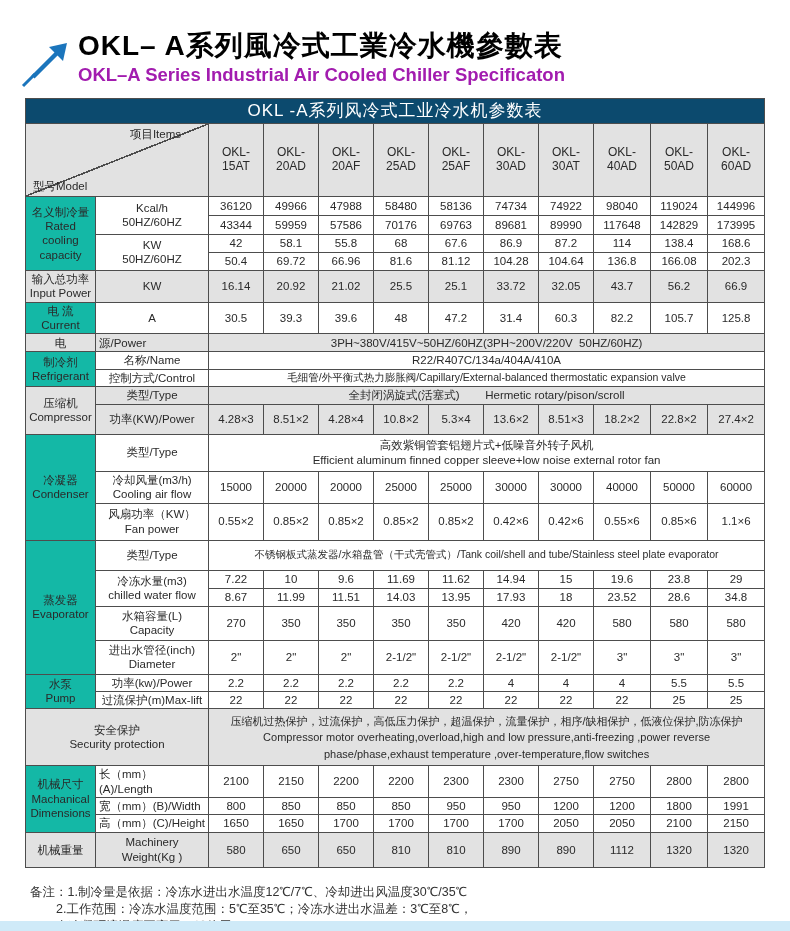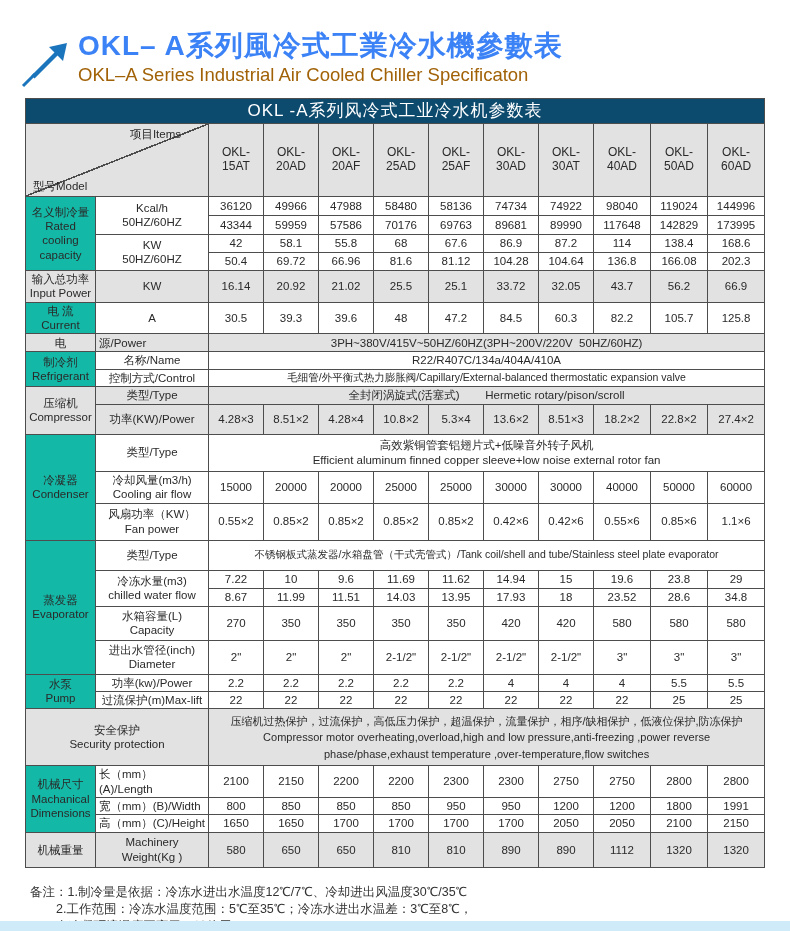--- a/index.html
+++ b/index.html
@@ -1,21 +1,21 @@
 <!DOCTYPE html>
 <html><head>
 <meta charset="utf-8">
 <style>
   html,body{margin:0;padding:0;}
   body{width:790px;height:931px;background:#ffffff;font-family:"Liberation Sans",sans-serif;position:relative;overflow:hidden;color:#2a2a2a;}
   .header{display:flex;align-items:flex-start;padding:30px 0 0 20px;}
   .logo{width:54px;height:54px;flex:0 0 54px;margin-top:4px;}
   .titles{margin-left:4px;}
-  .title-zh{font-size:28px;font-weight:700;letter-spacing:1px;color:#3b82f6;margin:0;line-height:1.15;}
-  .title-en{font-size:18.5px;font-weight:400;color:#a16207;margin:2px 0 0 0;line-height:1.2;}
+  .title-zh{font-size:28px;font-weight:700;letter-spacing:1px;color:#000000;margin:0;line-height:1.15;}
+  .title-en{font-size:18.5px;font-weight:700;color:#a21caf;margin:2px 0 0 0;line-height:1.2;}
   table{border-collapse:collapse;table-layout:fixed;width:740px;margin:10px 0 0 25px;}
   td{border:1px solid #4d4d4d;text-align:center;vertical-align:middle;font-size:11.5px;line-height:1.25;padding:1px 2px;white-space:pre-wrap;word-break:break-word;background:#fff;}
   tr.gray td{background:#e2e2e2;}
   td.lab{background:#14b8a6;}
   td.cap{background:#0c4a6e;color:#fff;font-size:17px;letter-spacing:1px;border:1px solid #4d4d4d;}
   td.mod{font-size:12px;line-height:1.15;}
   td.tl{text-align:left;padding-left:3px;}
   td.sm{font-size:10.5px;}
   td.sec{font-size:11px;line-height:1.5;text-align:center;}
   td.corner{position:relative;padding:0;}
@@ -161,21 +161,21 @@
   </tr>
   <tr style="height:30px">
     <td class="lab">电 流
 Current</td>
     <td>A</td>
     <td>30.5</td>
         <td>39.3</td>
         <td>39.6</td>
         <td>48</td>
         <td>47.2</td>
-        <td>84.5</td>
+        <td>31.4</td>
         <td>60.3</td>
         <td>82.2</td>
         <td>105.7</td>
         <td>125.8</td>
   </tr>
   <tr class="gray" style="height:18px">
     <td class="lab">电</td>
     <td class="tl">源/Power</td>
     <td colspan="10">3PH~380V/415V~50HZ/60HZ(3PH~200V/220V  50HZ/60HZ)</td>
   </tr>

